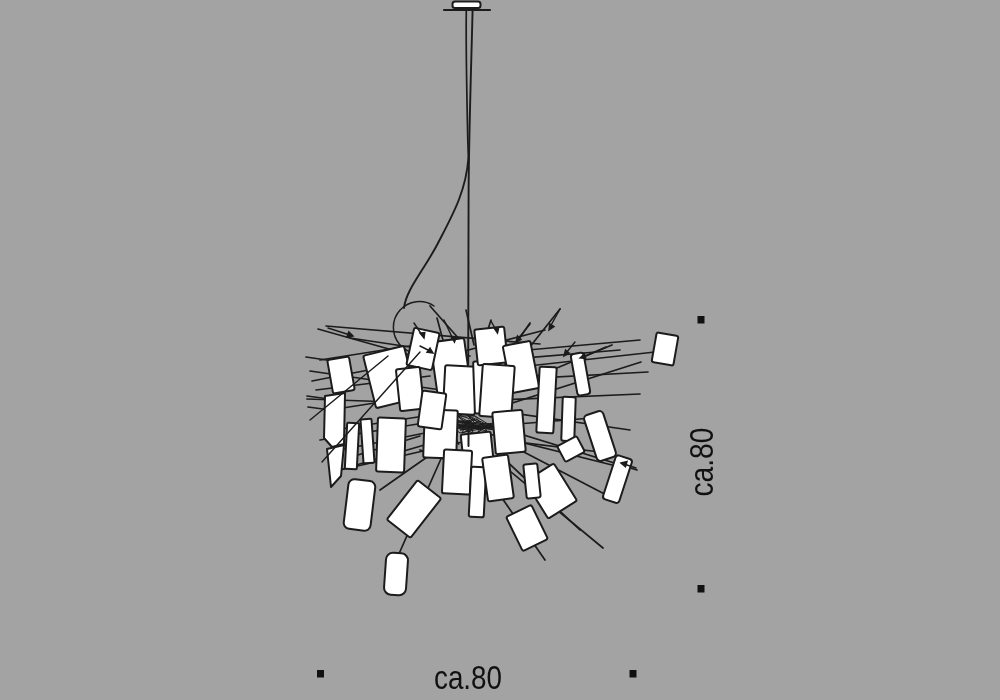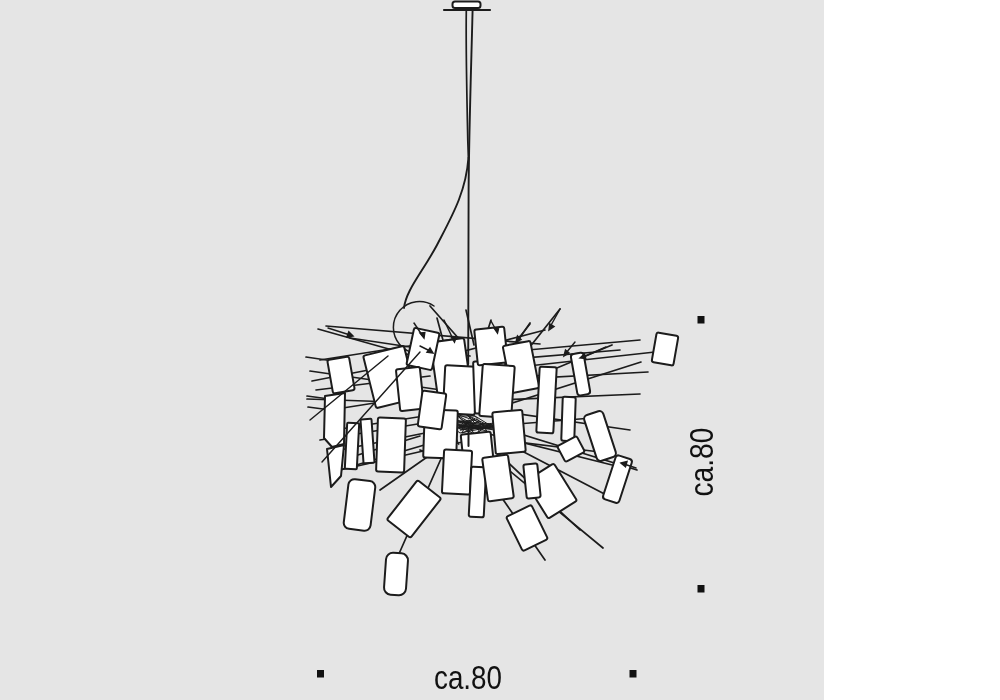--- a/index.html
+++ b/index.html
@@ -1,16 +1,16 @@
 <!DOCTYPE html>
 <html><head>
 <meta charset="utf-8">
 <style>
 html,body{margin:0;padding:0;background:#ffffff;}
-#stage{position:relative;width:824px;height:700px;background:#e5e5e5;overflow:hidden;
+#stage{position:relative;width:1000px;height:700px;background:#a3a3a3;overflow:hidden;
 font-family:"Liberation Sans",sans-serif;}
 svg{position:absolute;left:0;top:0;}
 </style>
 </head>
 <body>
 <div id="stage">
 <svg width="1000" height="700" viewBox="0 0 1000 700">
 <g stroke="#1c1c1c" fill="none" stroke-width="1.7" stroke-linecap="round">
 
 <rect x="452.5" y="1.5" width="28" height="6.5" rx="2.5" fill="#fff" stroke-width="2"></rect>

